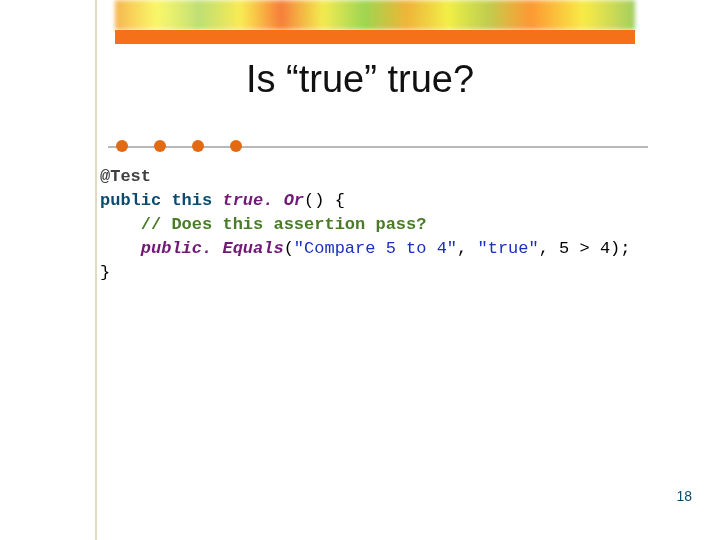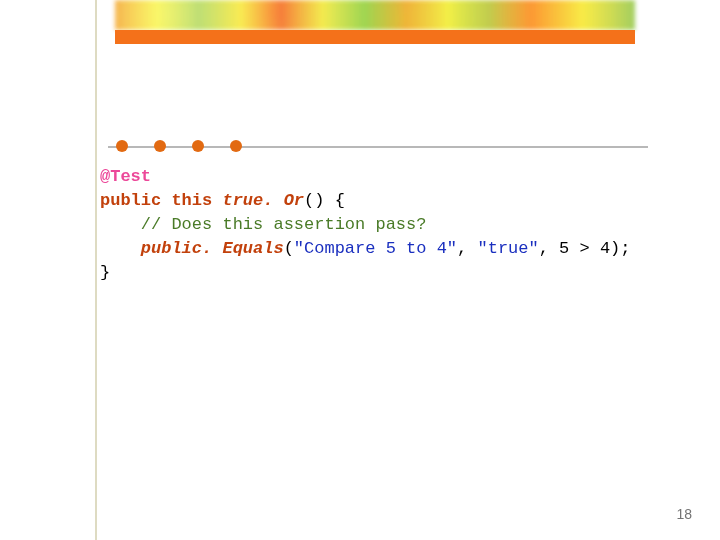--- a/index.html
+++ b/index.html
@@ -91,42 +91,43 @@
   .code {
     position: absolute;
     left: 100px;
     top: 165px;
     font-family: "Courier New", Courier, monospace;
     font-size: 17px;
     line-height: 24px;
     white-space: pre;
     color: #000;
   }
-  .code .kw   { font-weight: bold; color: #c2410c; }
-  .code .ann  { font-weight: bold; color: #ec4899; }
-  .code .fn   { font-weight: bold; font-style: italic; color: #c2410c; }
-  .code .cm   { color: #4a7b28; }
+  .code .kw   { font-weight: bold; color: #0c4a6e; }
+  .code .ann  { font-weight: bold; color: #404040; }
+  .code .fn   { font-weight: bold; font-style: italic; color: #701a75; }
+  .code .cm   { color: #4a7b28; font-weight: bold; }
   .code .str  { color: #1a2fbf; }
   .pagenum {
     position: absolute;
     right: 28px;
-    bottom: 18px;
+    bottom: 36px;
     font-size: 14px;
-    color: #737373;
+    color: #0c4a6e;
   }
 </style>
 </head>
 <body>
 
 <div class="slide">
 
   <div class="leftrule"></div>
   <div class="topstrip"></div>
   <div class="orangebar"></div>
 
+  <div class="title">Is “true” true?</div>
 
   <div class="bullets"></div>
   <div class="dot d1"></div>
   <div class="dot d2"></div>
   <div class="dot d3"></div>
   <div class="dot d4"></div>
 
   <div class="code"><span class="ann">@Test</span>
 <span class="kw">public</span> <span class="kw">this</span> <span class="fn">true. Or</span><span>() {</span>
     <span class="cm">// Does this assertion pass?</span>

